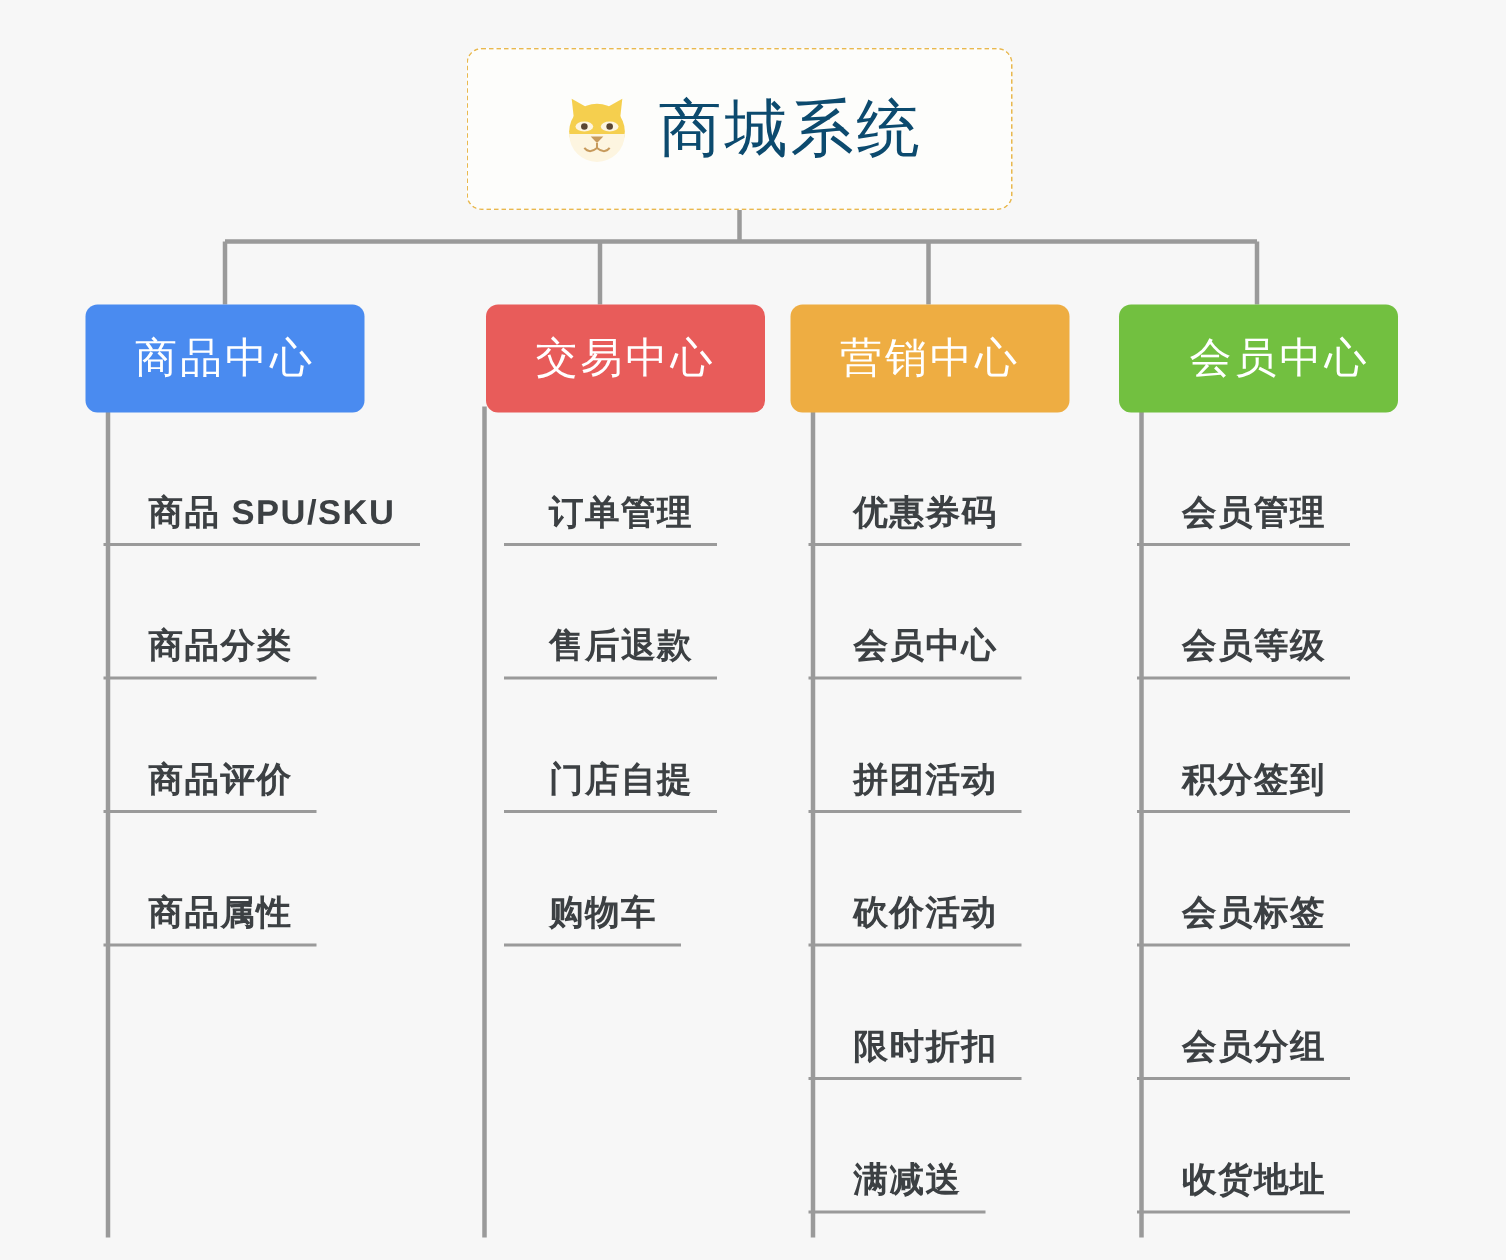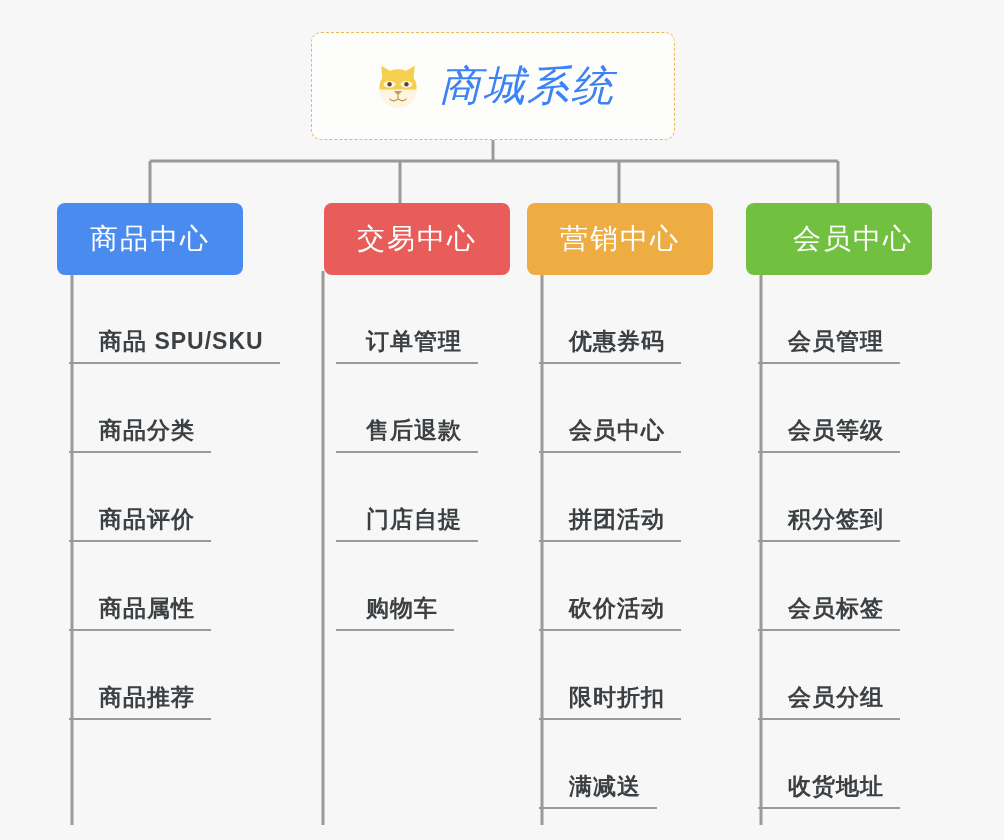--- a/index.html
+++ b/index.html
@@ -142,41 +142,38 @@
       <path d="M10 36 a22 22 0 0 0 44 0 z" fill="#fdf5e0"></path>
       <ellipse cx="22" cy="30" rx="7" ry="4" fill="#fdf5e0"></ellipse>
       <ellipse cx="42" cy="30" rx="7" ry="4" fill="#fdf5e0"></ellipse>
       <ellipse cx="22" cy="30" rx="2.6" ry="2.6" fill="#5a4632"></ellipse>
       <ellipse cx="42" cy="30" rx="2.6" ry="2.6" fill="#5a4632"></ellipse>
       <path d="M27 38 h10 l-5 5 z" fill="#c79a5c"></path>
       <path d="M32 43 v4" stroke="#c79a5c" stroke-width="1.6" fill="none"></path>
       <path d="M32 47 q-6 5 -10 0" stroke="#c79a5c" stroke-width="1.6" fill="none"></path>
       <path d="M32 47 q6 5 10 0" stroke="#c79a5c" stroke-width="1.6" fill="none"></path>
     </svg>
-    <span class="root-title" style="color: #3b82f6; font-style: italic;">商城系统</span>
+    <span class="root-title" style="color: #0c4a6e;">商城系统</span>
   </div>
 
   <div class="column col-0">
     <div class="cat-header" style="background: rgb(74, 139, 240);">商品中心</div>
     <div class="leaf-list">
       <div class="leaf-item">
           <span class="leaf-label">商品 SPU/SKU</span>
         </div>
       <div class="leaf-item">
           <span class="leaf-label">商品分类</span>
         </div>
       <div class="leaf-item">
           <span class="leaf-label">商品评价</span>
         </div>
       <div class="leaf-item">
           <span class="leaf-label">商品属性</span>
         </div>
-      <div class="leaf-item">
-          <span class="leaf-label">商品推荐</span>
-        </div>
     </div>
   </div>
 
   <div class="column col-1">
     <div class="cat-header" style="background: rgb(232, 92, 90);">交易中心</div>
     <div class="leaf-list">
       <div class="leaf-item">
           <span class="leaf-label">订单管理</span>
         </div>
       <div class="leaf-item">

